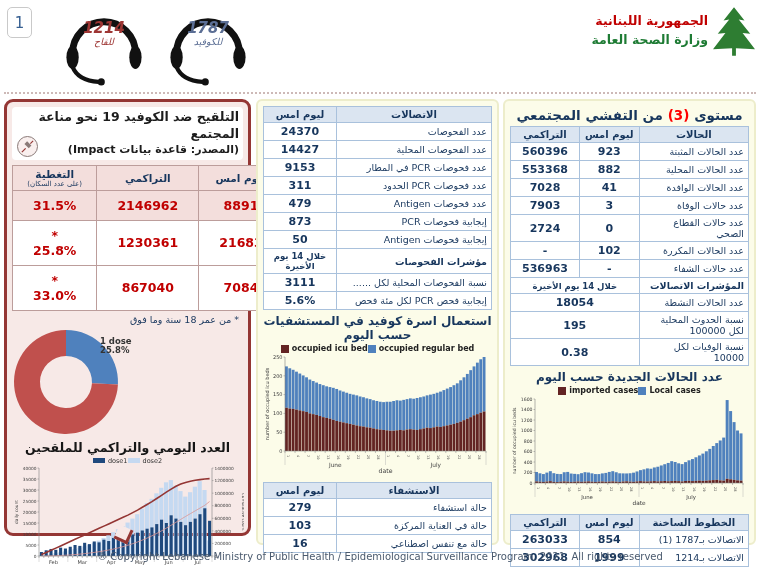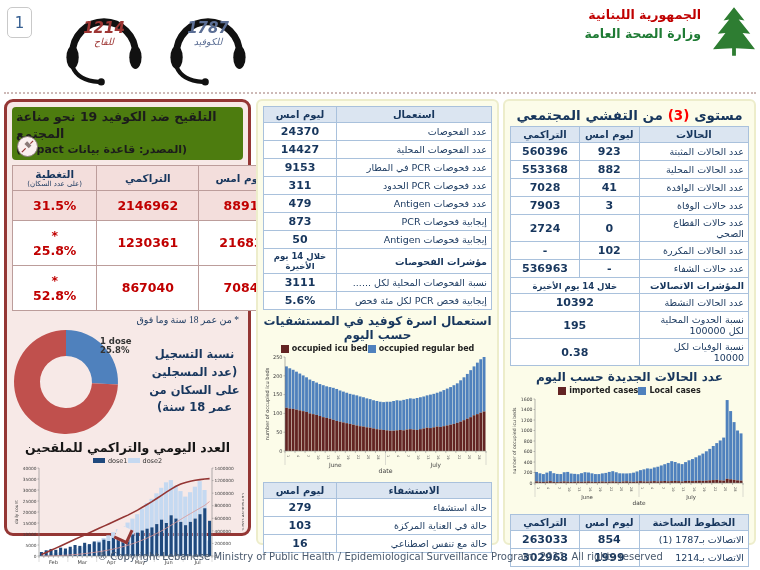--- a/index.html
+++ b/index.html
@@ -11,45 +11,45 @@
   .page-num { position:absolute; left:7px; top:7px; width:25px; height:31px; border:1px solid #c9c9c9;
     border-radius:5px; color:#365F91; font-size:15px; display:flex; align-items:center; justify-content:center; }
   .headsets { position:absolute; left:60px; top:4px; display:flex; gap:16px; }
   .headset { position:relative; width:88px; height:82px; }
   .hs-text { position:absolute; left:0; top:17px; width:100%; text-align:center; line-height:1.05;font-style:italic; }
   .hs-num { font-size:15px; font-weight:bold; }
   .hs-label { font-size:9.5px;text-align:center; }
   .title-block { position:absolute; left:238px; top:5px; width:392px; text-align:center; direction:rtl; }
   .main-title { font-size:25px; font-weight:bold; color:#161616; }
   .report-date { font-size:21px; font-weight:bold; color:#2E75B6; margin-top:3px; }
-  .logo { position:absolute; right:5px; top:6px; display:flex; gap:12px; }
+  .logo { position:absolute; right:5px; top:6px; display:flex; align-items:center; gap:5px; }
   .logo-text { text-align:right; direction:rtl; line-height:1.5; }
   .logo-l1 { color:#C00000; font-weight:bold; font-size:12.5px; }
   .logo-l2 { color:#1E7B34; font-weight:bold; font-size:12.5px; }
   .dotted-sep { position:absolute; top:92px; left:4px; right:4px; border-top:2px dotted #CDB9B7; }
 
   
   .vax-panel { position:absolute; left:4px; top:99px; width:247px; height:437px; background:#F7E9E7;
     border:3px solid #943634; border-radius:9px; padding:5px; }
   .vax-tail { position:absolute; left:116px; top:527px; width:15px; height:15px; background:#F7E9E7;
     border-right:3px solid #943634; border-bottom:3px solid #943634; transform:rotate(25deg); }
-  .vax-head { background:#4d7c0f; border-radius:4px; padding:2px 4px; text-align:left; direction:rtl;
+  .vax-head { background:#ffffff; border-radius:4px; padding:2px 4px; text-align:right; direction:rtl;
     position:relative; line-height:1.35; }
   .vax-title { font-size:12.5px; font-weight:bold; color:#1c1c1c; }
   .vax-source { font-size:11px; font-weight:bold; color:#1c1c1c; }
   .syringe-wrap { position:absolute; left:5px; bottom:3px; width:21px; height:21px; border:1px solid #8a7a78;
     border-radius:50%; background:#F9EFEE; display:flex; align-items:center; justify-content:center; }
   .vax-table { width:100%; border-collapse:collapse; direction:rtl; margin-top:5px; background:#fff; }
   .vax-table th, .vax-table td { border:1px solid #BC9D9B; padding:2px; text-align:center; }
   .vax-table th { background:#F3DEDC; color:#17365D; font-size:10.5px; }
   .cov-sub { font-size:7px; font-weight:normal; display:block; }
   .vax-lbl { color:#17365D; font-size:10.5px; padding:7px 2px !important; }
   .vax-num { color:#C00000; font-weight:bold; font-size:12.5px; direction:ltr; padding:7px 20px !important; }
   .row-shaded td { background:#F3DEDC; }
-  .age-note { color:#17365D; font-size:9.5px; direction:rtl; text-align:right; margin:3px 4px 0 0;font-family:Liberation Serif, serif; }
+  .age-note { color:#17365D; font-size:9.5px; direction:rtl; text-align:right; margin:3px 4px 0 0; }
   .donut-row { display:flex; align-items:center; }
   .donut-wrap { position:relative; width:132px; height:114px; flex:0 0 auto; }
   .donut-ann { position:absolute; left:88px; top:12px; font-size:8.5px; font-weight:bold; color:#333; line-height:1.15; }
   .donut-caption { flex:1; color:#17365D; font-size:11.5px; font-weight:bold; direction:rtl;
     text-align:center; line-height:1.55; padding-left:2px; }
   .vax-chart-title { text-align:center; font-weight:bold; font-size:12.5px; color:#161616; margin-top:1px; }
   .leg { display:flex; justify-content:center; gap:0; align-items:center; margin-top:2px; }
   .leg-item { display:flex; align-items:center; gap:3px; font-size:6.5px; color:#333; }
   .sw { width:12px; height:5px; display:inline-block; }
   .sw.line { height:2px; }
@@ -155,39 +155,38 @@
       <tr>
         <td class="vax-lbl">الجرعة الاولى</td>
         <td class="vax-num">21683</td>
         <td class="vax-num">1230361</td>
         <td class="vax-num">* 25.8%</td>
       </tr>
       <tr>
         <td class="vax-lbl">الجرعة المركزة</td>
         <td class="vax-num">7084</td>
         <td class="vax-num">867040</td>
-        <td class="vax-num">* 52.8%</td>
+        <td class="vax-num">* 33.0%</td>
       </tr>
     </tbody>
       </table>
 
     <div class="age-note">* من عمر 18 سنة وما فوق</div>
 
     <div class="donut-row">
       <div class="donut-wrap">
         <svg id="donut-svg" width="132" height="114" viewBox="0 0 132 114">
             <path d="M54,5 A52,52 0 0 1 105.93432174351291,59.612704545348016 L79.96716087175645,58.306352272674005 A26,26 0 0 0 54,31 Z" fill="#4F81BD"></path>
             <path d="M105.93432174351291,59.612704545348016 A52,52 0 1 1 53.99999999999999,5 L53.99999999999999,31 A26,26 0 1 0 79.96716087175645,58.306352272674005 Z" fill="#C0504D"></path>
           </svg>
         <div class="donut-ann">
           <div>1 dose</div>
           <div>25.8%</div>
         </div>
       </div>
-      <div class="donut-caption">نسبة التسجيل (عدد المسجلين على السكان من عمر 18 سنة)</div>
     </div>
 
     <div class="vax-chart-title">العدد اليومي والتراكمي للملقحين</div>
     <div class="leg">
       <span class="leg-item">
         <span class="sw" style="background: rgb(31, 73, 125);"></span>
         <span>dose1</span>
       </span>
       <span class="leg-item">
         <span class="sw" style="background: rgb(197, 217, 241);"></span>
@@ -359,21 +358,21 @@
         <line x1="200" y1="91" x2="200" y2="97" stroke="#aaa" stroke-width="0.4"></line>
         <text x="6" y="47" font-size="4.3" text-anchor="middle" fill="#404040" transform="rotate(-90 6 47)">daily count</text>
       </svg>
   </div>
   <div class="vax-tail"></div>
 
   <div class="y-panel tests-panel">
     <table class="data-table">
       <tbody>
           <tr>
-        <th style="width:68%">استعمال</th>
+        <th style="width:68%">الاتصالات</th>
         <th>ليوم امس</th>
       </tr>
       <tr>
             <td class="dlbl">عدد الفحوصات</td>
             <td class="dval">24370</td>
           </tr>
       <tr>
             <td class="dlbl">عدد الفحوصات المحلية</td>
             <td class="dval">14427</td>
           </tr>
@@ -678,21 +677,21 @@
             <td class="dlbl">عدد حالات الشفاء</td>
             <td class="dval">-</td>
             <td class="dval">536963</td>
           </tr>
       <tr class="subhead">
         <td class="dlbl">المؤشرات الاتصالات</td>
         <td class="period" colspan="2">خلال 14 يوم الأخيرة</td>
       </tr>
       <tr>
             <td class="dlbl">عدد الحالات النشطة</td>
-            <td class="dval" colspan="2">10392</td>
+            <td class="dval" colspan="2">18054</td>
           </tr>
       <tr>
             <td class="dlbl">نسبة الحدوث المحلية لكل 100000</td>
             <td class="dval" colspan="2">195</td>
           </tr>
       <tr>
             <td class="dlbl">نسبة الوفيات لكل 10000</td>
             <td class="dval" colspan="2">0.38</td>
           </tr>
     </tbody>

